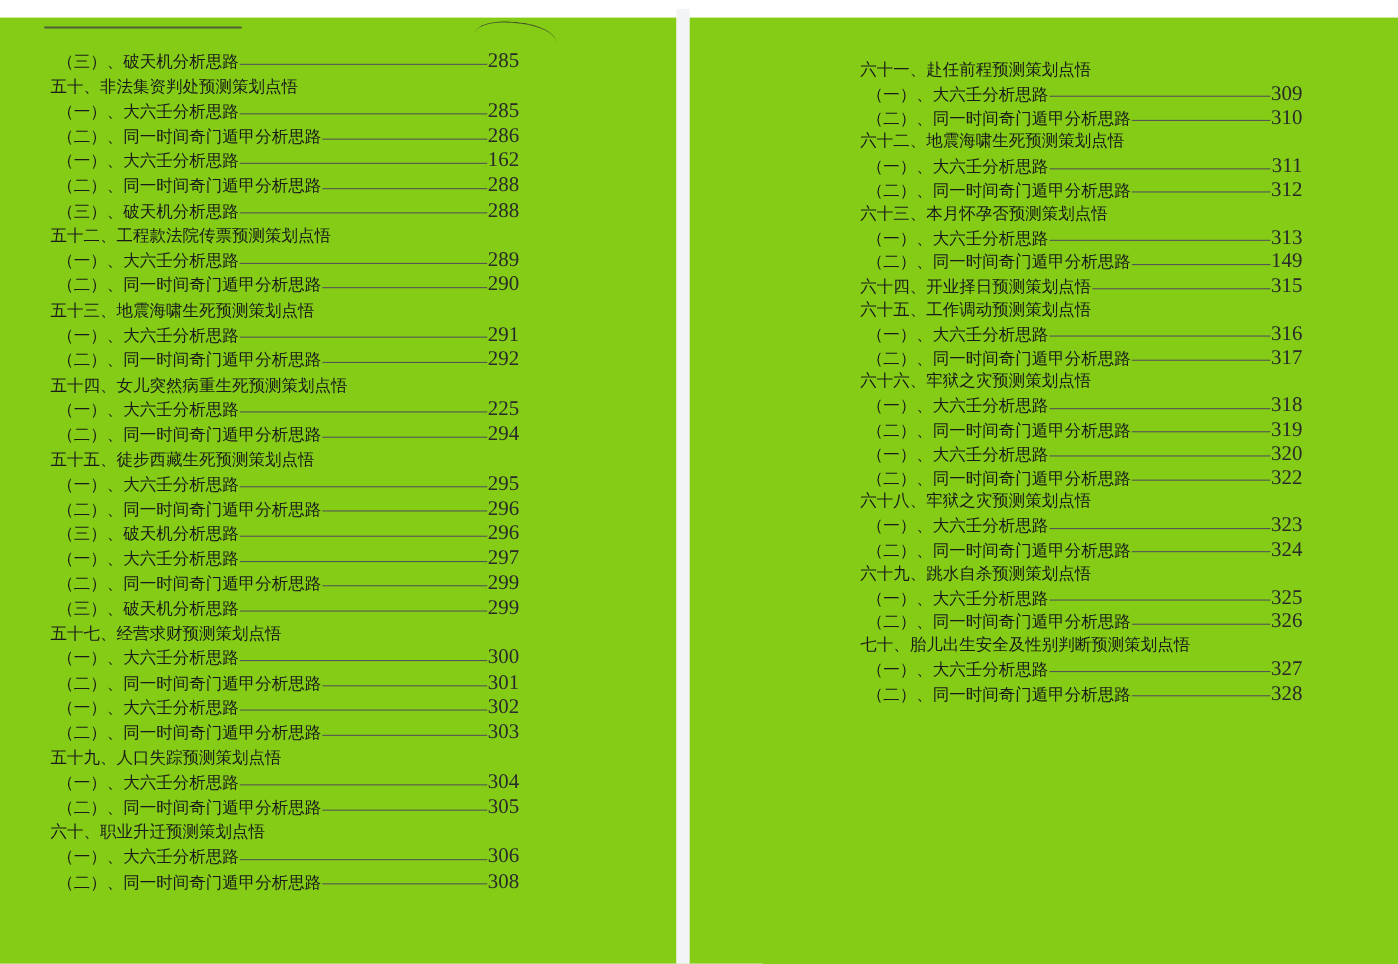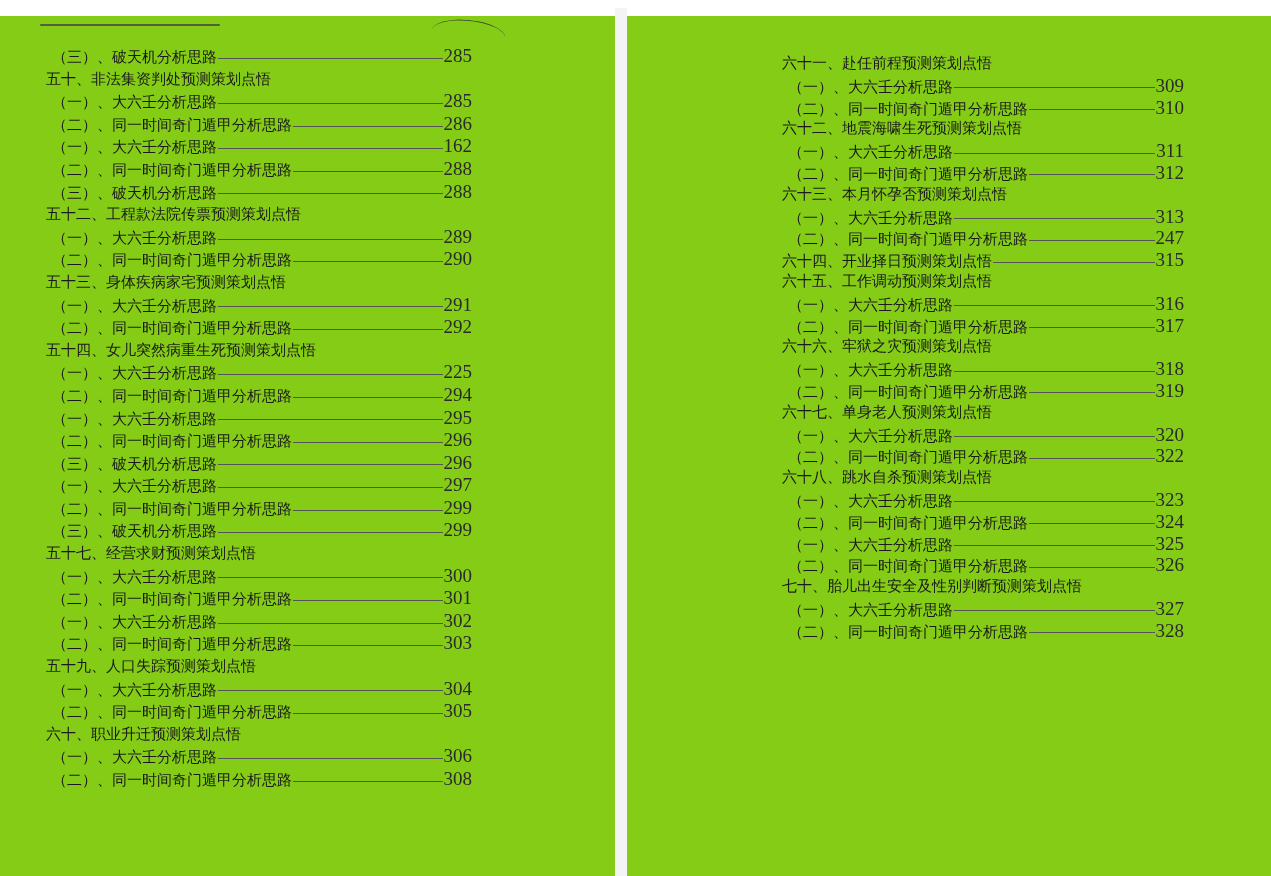--- a/index.html
+++ b/index.html
@@ -102,21 +102,21 @@
     <span class="label">（一）、大六壬分析思路</span>
     <span class="leader"></span>
     <span class="page-num">289</span>
   </div>
         <div class="row sub">
     <span class="label">（二）、同一时间奇门遁甲分析思路</span>
     <span class="leader"></span>
     <span class="page-num">290</span>
   </div>
         <div class="row section">
-    <span class="label">五十三、身体疾病家宅预测策划点悟</span>
+    <span class="label">五十三、地震海啸生死预测策划点悟</span>
     <span class="leader" style="visibility: hidden;"></span>
 
   </div>
         <div class="row sub">
     <span class="label">（一）、大六壬分析思路</span>
     <span class="leader"></span>
     <span class="page-num">291</span>
   </div>
         <div class="row sub">
     <span class="label">（二）、同一时间奇门遁甲分析思路</span>
@@ -130,20 +130,25 @@
   </div>
         <div class="row sub">
     <span class="label">（一）、大六壬分析思路</span>
     <span class="leader"></span>
     <span class="page-num">225</span>
   </div>
         <div class="row sub">
     <span class="label">（二）、同一时间奇门遁甲分析思路</span>
     <span class="leader"></span>
     <span class="page-num">294</span>
+  </div>
+        <div class="row section">
+    <span class="label">五十五、徒步西藏生死预测策划点悟</span>
+    <span class="leader" style="visibility: hidden;"></span>
+
   </div>
         <div class="row sub">
     <span class="label">（一）、大六壬分析思路</span>
     <span class="leader"></span>
     <span class="page-num">295</span>
   </div>
         <div class="row sub">
     <span class="label">（二）、同一时间奇门遁甲分析思路</span>
     <span class="leader"></span>
     <span class="page-num">296</span>
@@ -268,21 +273,21 @@
 
   </div>
       <div class="row sub">
     <span class="label">（一）、大六壬分析思路</span>
     <span class="leader"></span>
     <span class="page-num">313</span>
   </div>
       <div class="row sub">
     <span class="label">（二）、同一时间奇门遁甲分析思路</span>
     <span class="leader"></span>
-    <span class="page-num">247</span>
+    <span class="page-num">149</span>
   </div>
       <div class="row section">
     <span class="label">六十四、开业择日预测策划点悟</span>
     <span class="leader"></span>
     <span class="page-num">315</span>
   </div>
       <div class="row section">
     <span class="label">六十五、工作调动预测策划点悟</span>
     <span class="leader" style="visibility: hidden;"></span>
 
@@ -305,49 +310,49 @@
       <div class="row sub">
     <span class="label">（一）、大六壬分析思路</span>
     <span class="leader"></span>
     <span class="page-num">318</span>
   </div>
       <div class="row sub">
     <span class="label">（二）、同一时间奇门遁甲分析思路</span>
     <span class="leader"></span>
     <span class="page-num">319</span>
   </div>
-      <div class="row section">
-    <span class="label">六十七、单身老人预测策划点悟</span>
-    <span class="leader" style="visibility: hidden;"></span>
-
-  </div>
       <div class="row sub">
     <span class="label">（一）、大六壬分析思路</span>
     <span class="leader"></span>
     <span class="page-num">320</span>
   </div>
       <div class="row sub">
     <span class="label">（二）、同一时间奇门遁甲分析思路</span>
     <span class="leader"></span>
     <span class="page-num">322</span>
   </div>
       <div class="row section">
-    <span class="label">六十八、跳水自杀预测策划点悟</span>
+    <span class="label">六十八、牢狱之灾预测策划点悟</span>
     <span class="leader" style="visibility: hidden;"></span>
 
   </div>
       <div class="row sub">
     <span class="label">（一）、大六壬分析思路</span>
     <span class="leader"></span>
     <span class="page-num">323</span>
   </div>
       <div class="row sub">
     <span class="label">（二）、同一时间奇门遁甲分析思路</span>
     <span class="leader"></span>
     <span class="page-num">324</span>
+  </div>
+      <div class="row section">
+    <span class="label">六十九、跳水自杀预测策划点悟</span>
+    <span class="leader" style="visibility: hidden;"></span>
+
   </div>
       <div class="row sub">
     <span class="label">（一）、大六壬分析思路</span>
     <span class="leader"></span>
     <span class="page-num">325</span>
   </div>
       <div class="row sub">
     <span class="label">（二）、同一时间奇门遁甲分析思路</span>
     <span class="leader"></span>
     <span class="page-num">326</span>

